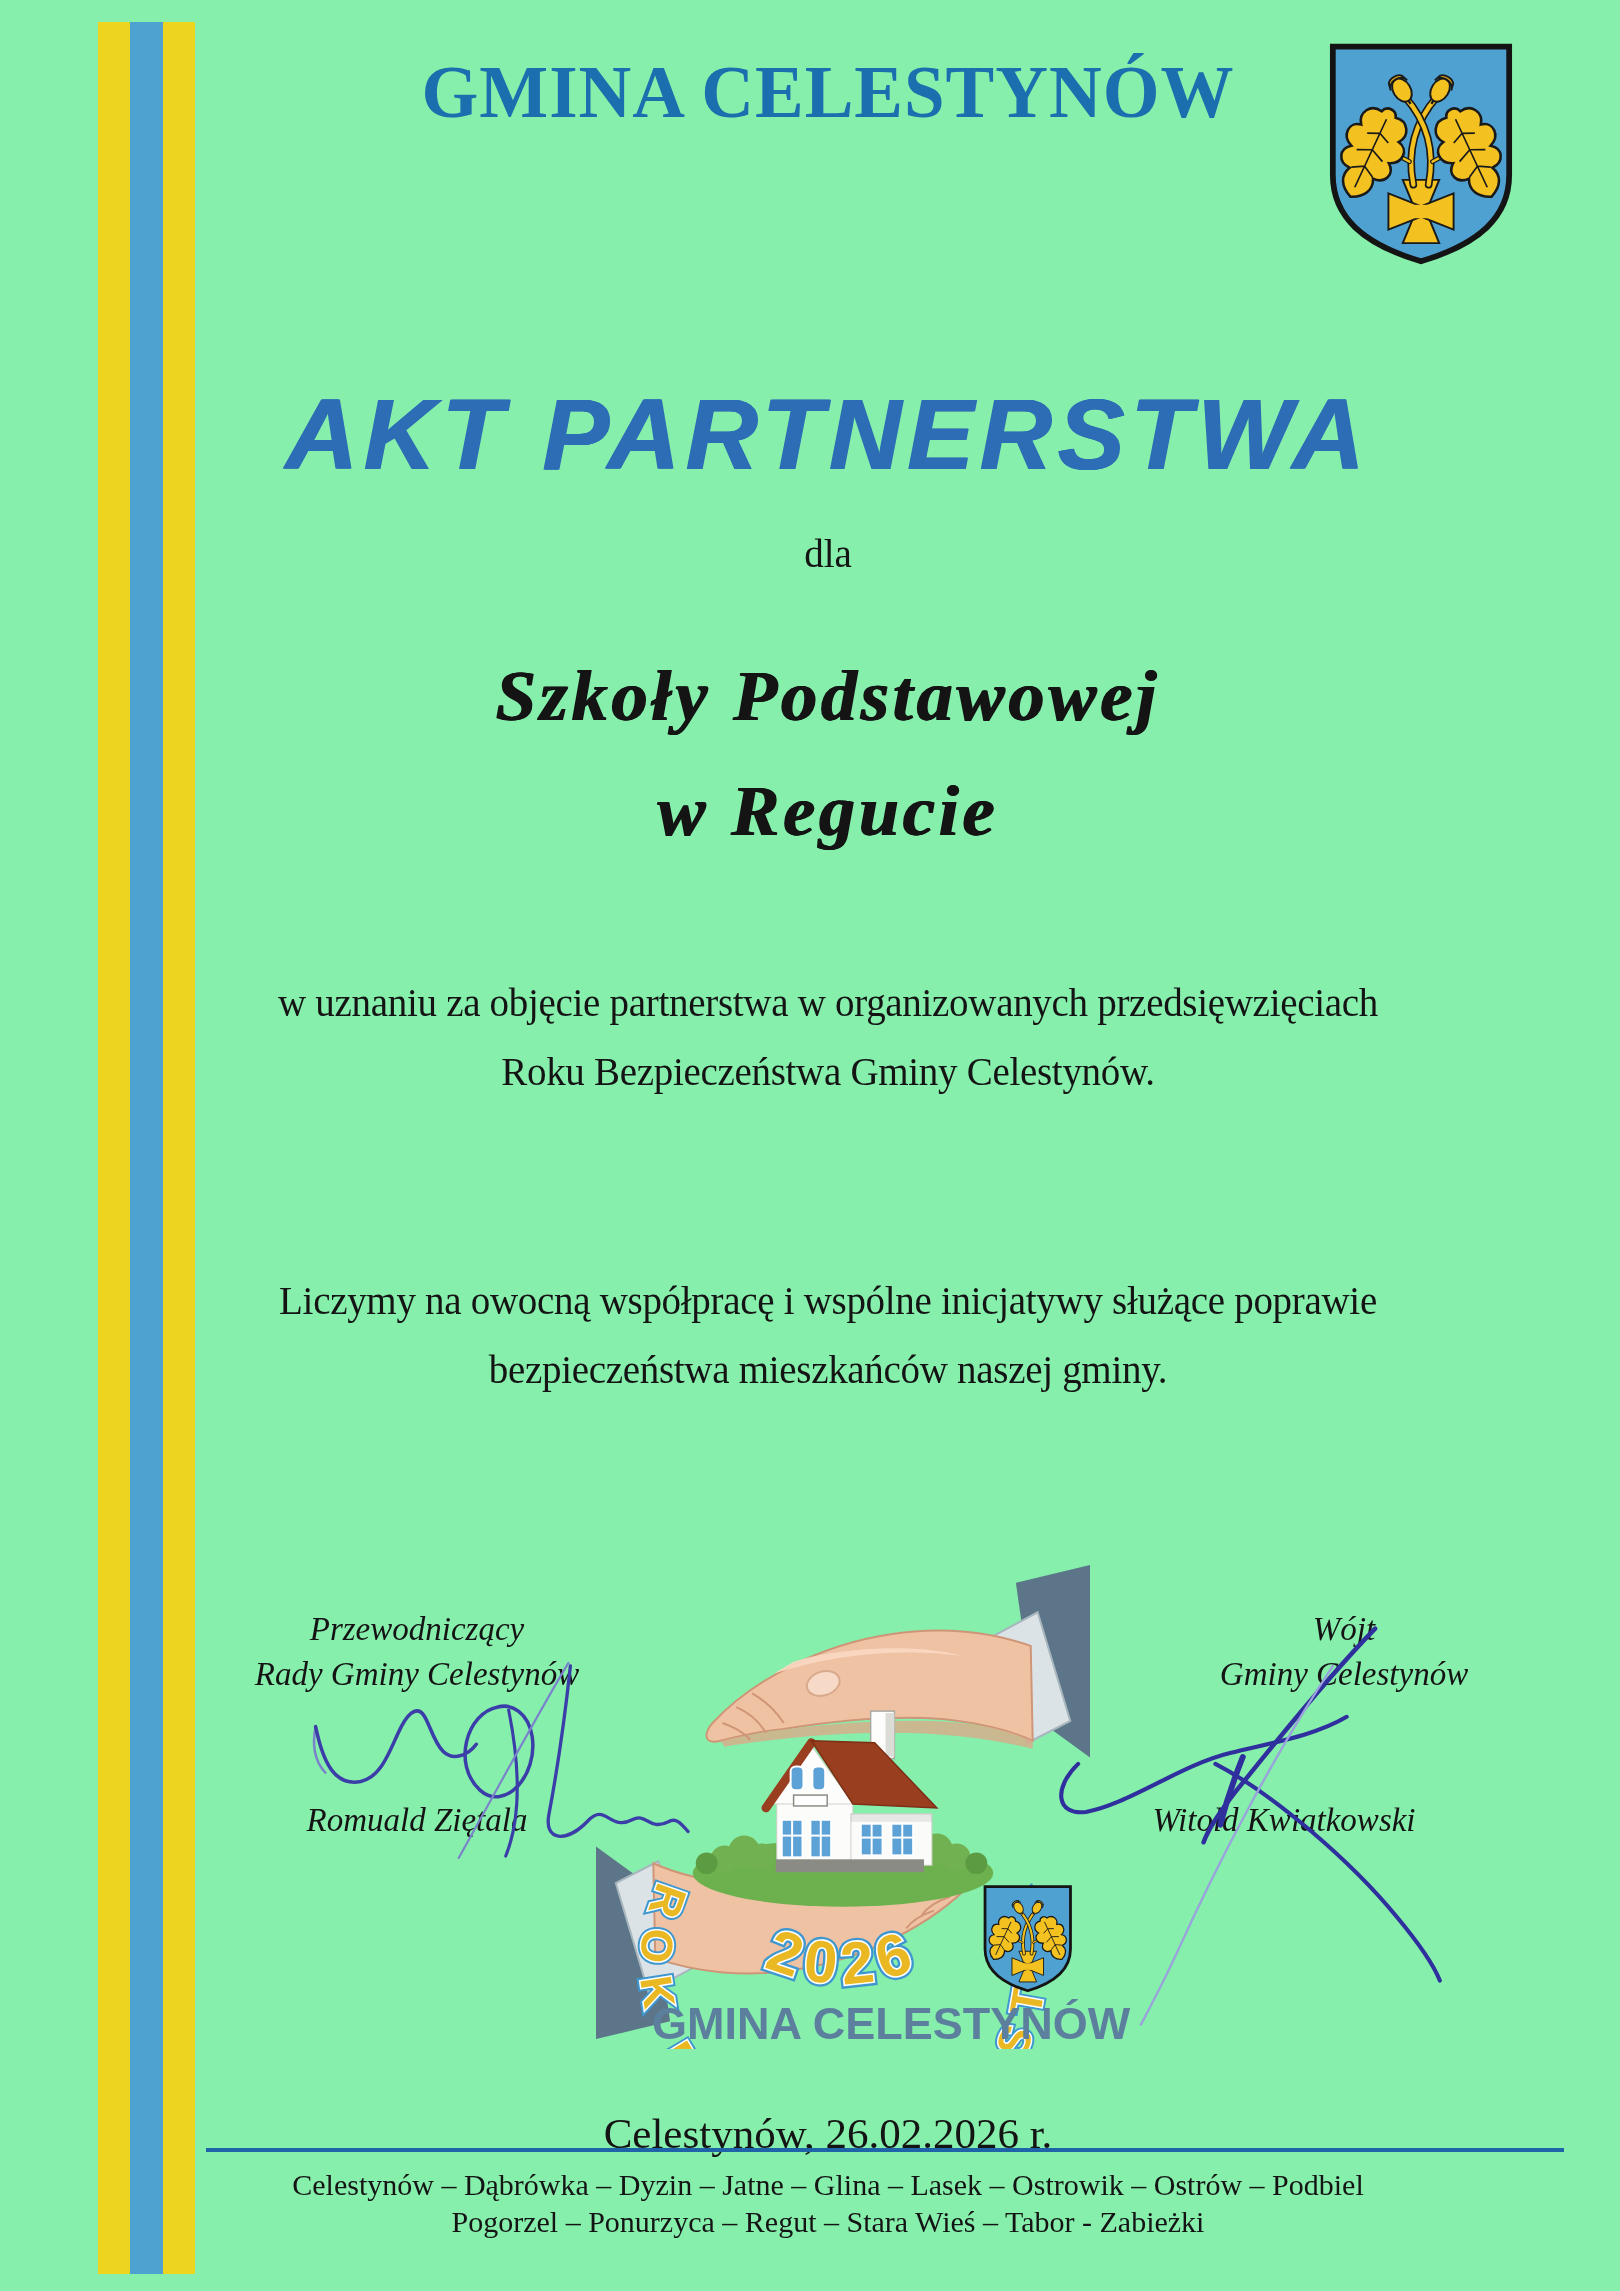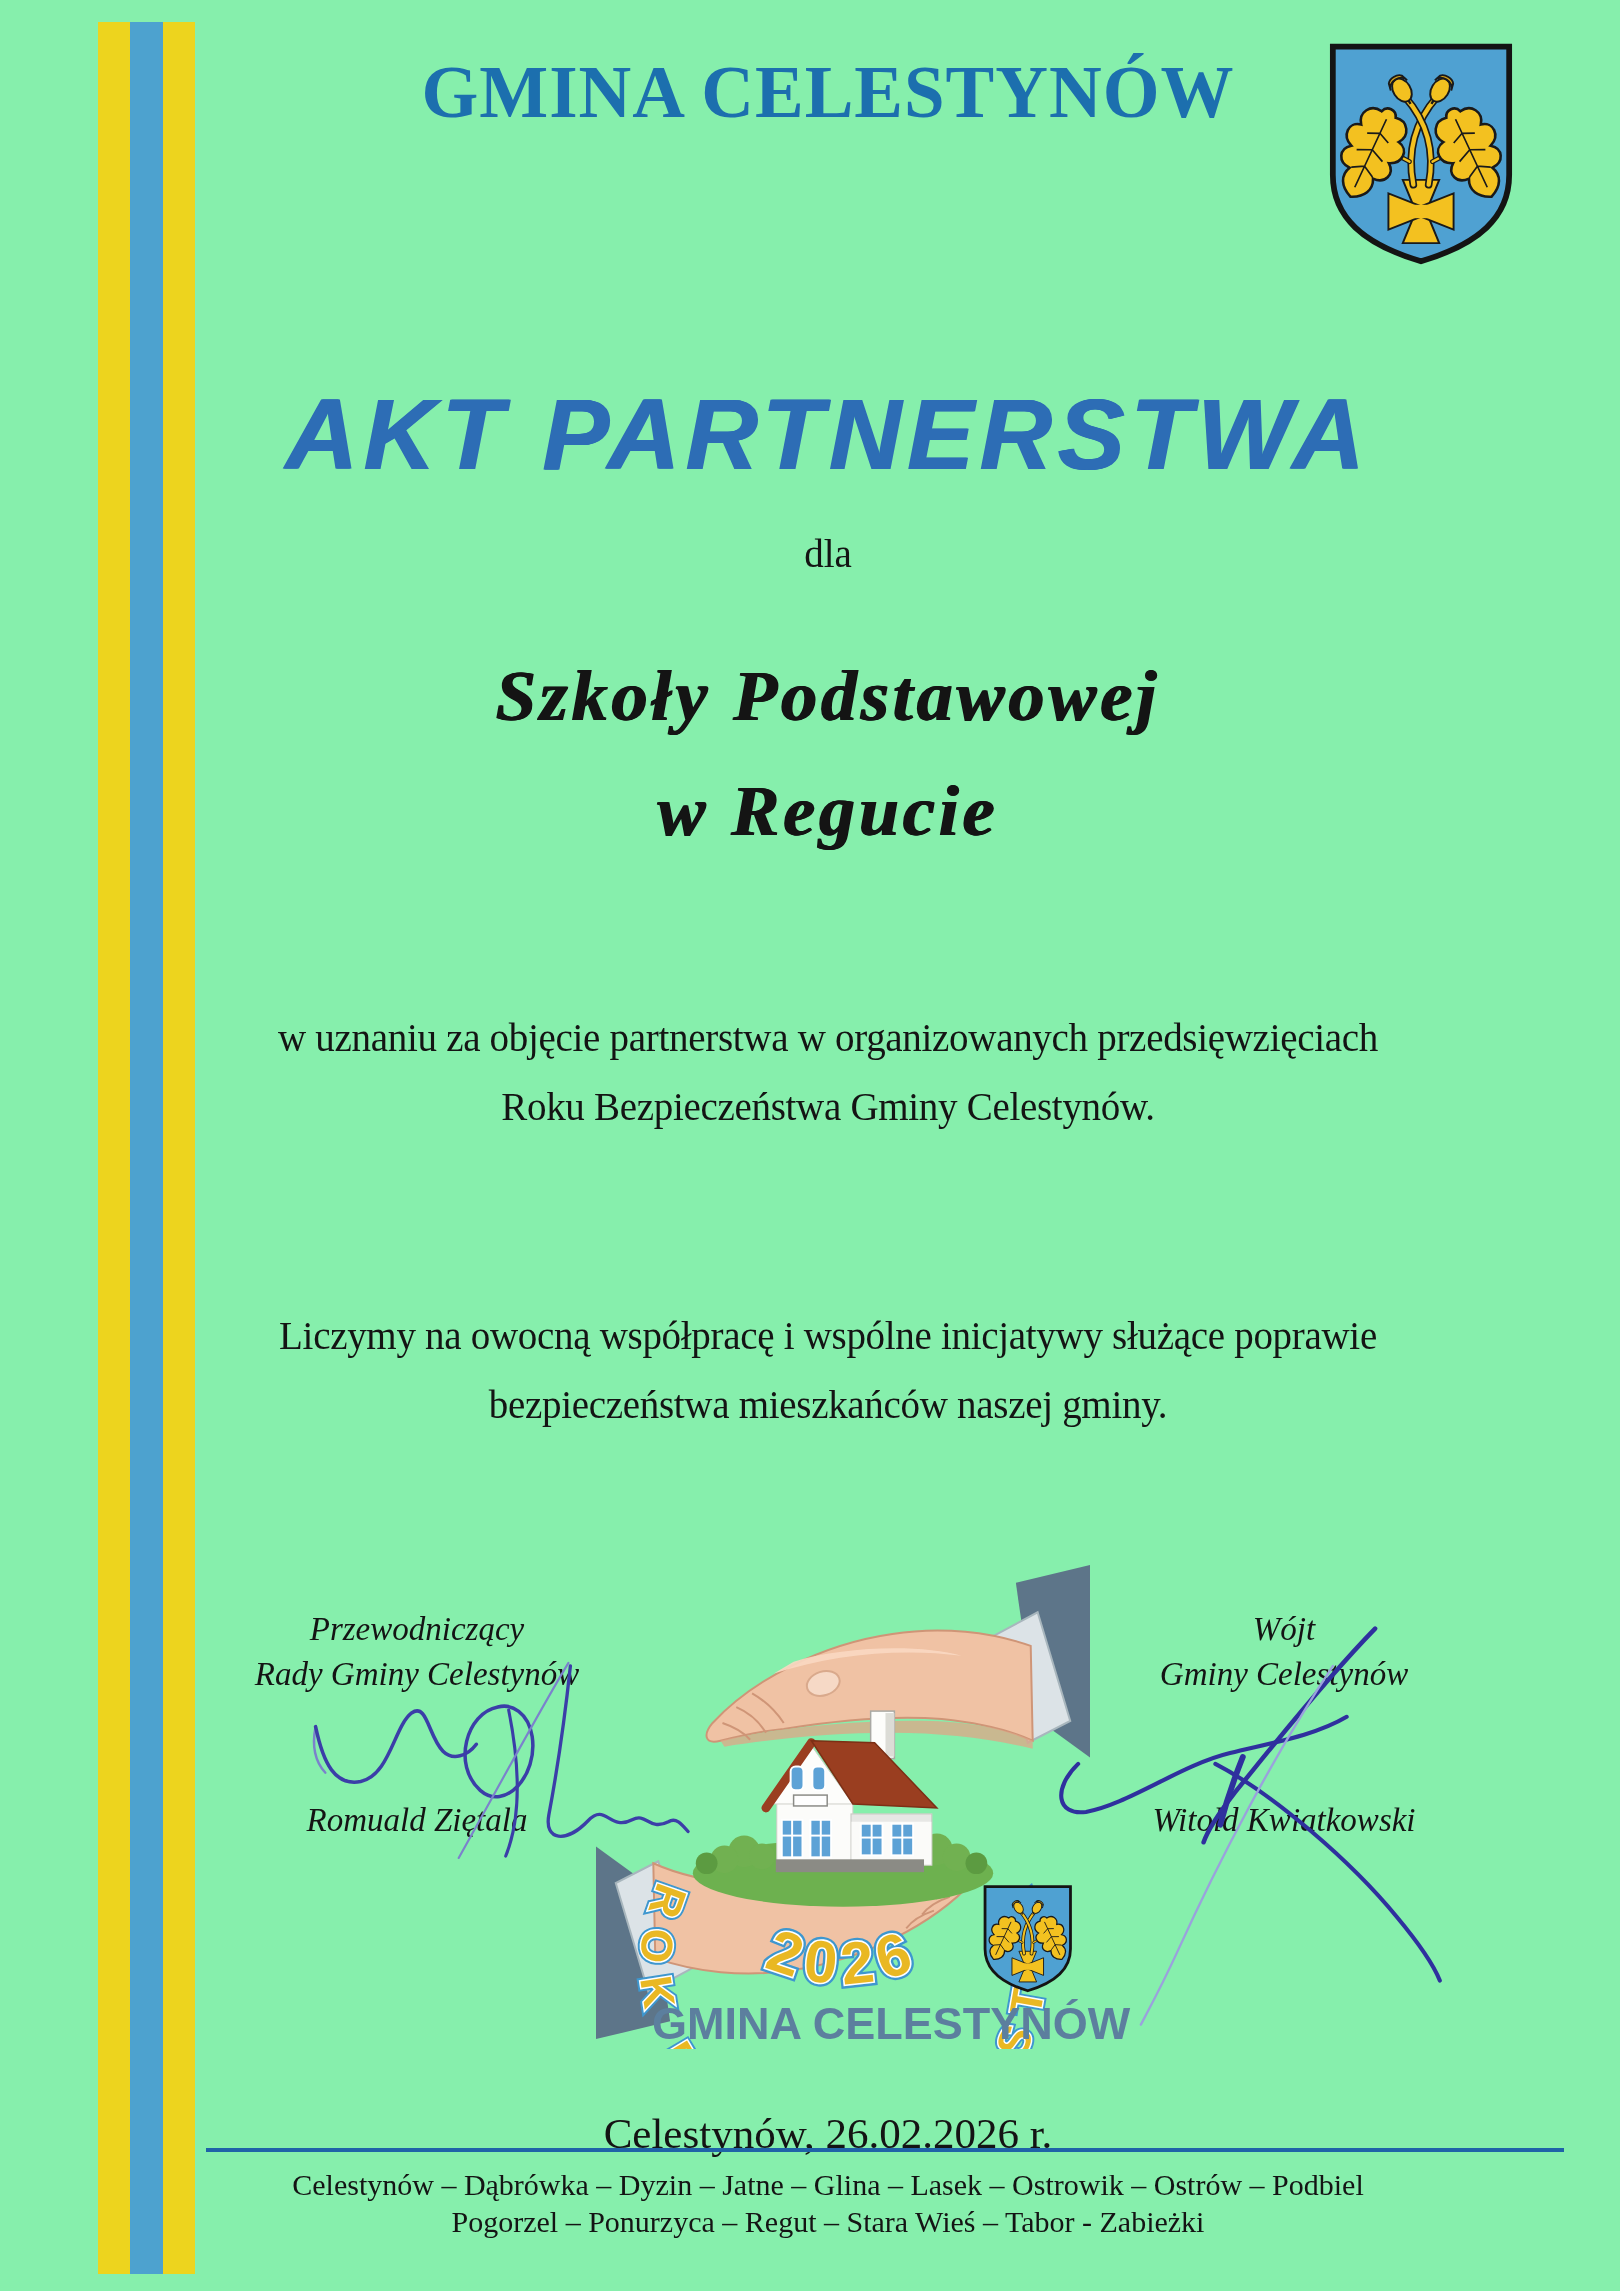--- a/index.html
+++ b/index.html
@@ -17,28 +17,28 @@
   .coat{position:absolute;left:1325px;top:39px;width:192px;height:230px;}
   
   .act-title{
     top:377px;font-family:"Liberation Sans","DejaVu Sans",sans-serif;
     font-weight:bold;font-style:italic;font-size:100px;letter-spacing:5.9px;
   }
   .dla{top:531px;font-size:39px;}
   .recipient{font-size:72px;font-weight:bold;font-style:italic;letter-spacing:3.9px;}
   .recipient.l1{top:655px;}
   .recipient.l2{top:770px;}
-  .body-line{font-size:39px;letter-spacing:-0.3px;margin-top:35px;}
+  .body-line{font-size:39px;letter-spacing:-0.3px;}
   .p1l1{top:980px;} .p1l2{top:1049px;}
   .p2l1{top:1278px;} .p2l2{top:1347px;}
   
   .sigblock{position:absolute;width:392px;text-align:center;font-style:italic;font-size:33px;white-space:nowrap;}
   .sigblock div{line-height:45px;}
   .sig-left{left:221px;top:1607px;}
-  .sig-right{left:1088px;top:1607px;}
+  .sig-right{left:1148px;top:1607px;}
   .sig-name{position:absolute;width:392px;text-align:center;font-style:italic;font-size:33px;white-space:nowrap;}
   .name-left{left:221px;top:1802px;}
   .name-right{left:1088px;top:1802px;}
   .sig-svg{position:absolute;left:245px;top:1607px;width:1284px;height:451px;}
   
   .logo-svg{position:absolute;left:596px;top:1555px;width:494px;height:494px;}
   .logo-caption{
     position:absolute;left:652px;top:1998px;width:392px;text-align:center;
     font-family:"Liberation Sans","DejaVu Sans",sans-serif;font-weight:bold;
     font-size:45px;letter-spacing:0px;white-space:nowrap;

